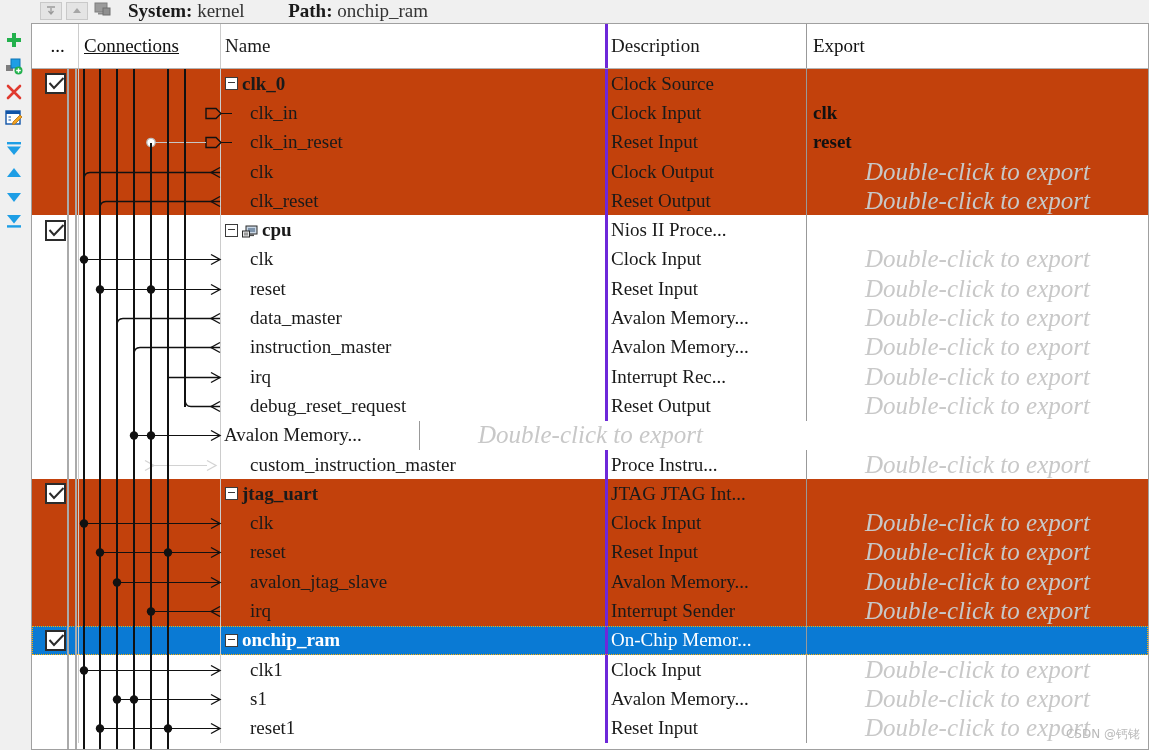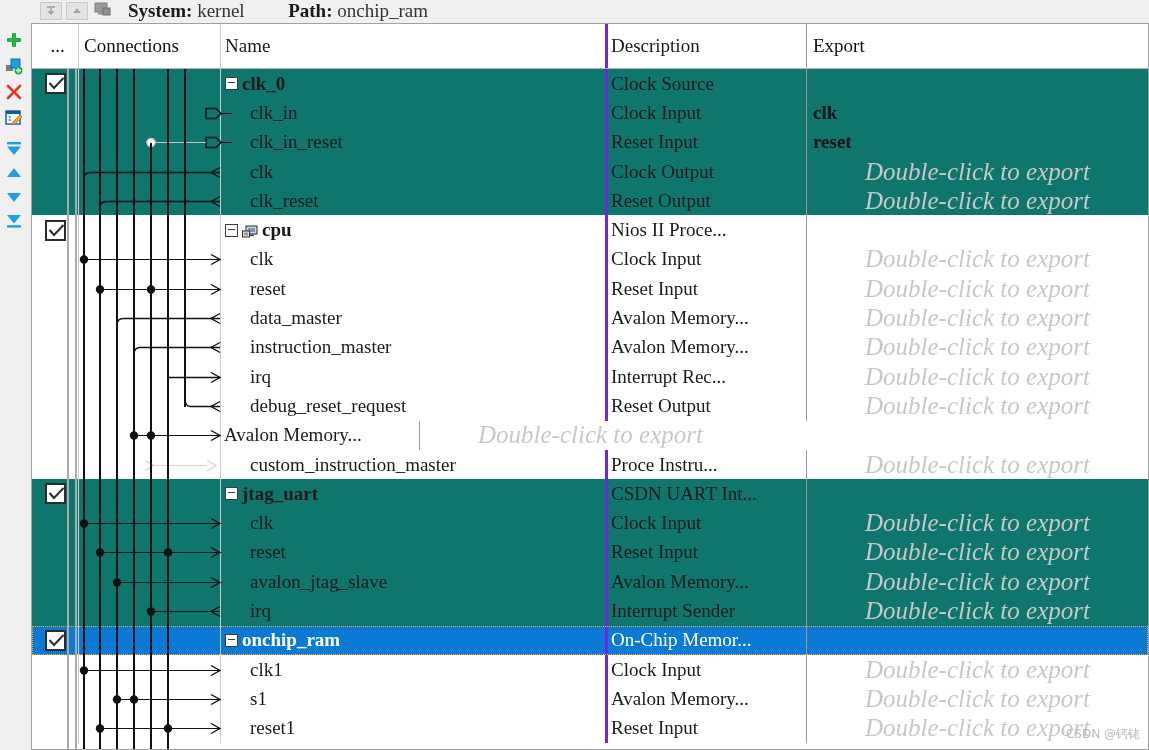--- a/index.html
+++ b/index.html
@@ -32,28 +32,28 @@
   .rail-sep{height:6px;}
 
   
   .panel{position:absolute;left:31px;top:23px;width:1118px;height:727px;
          background:#ffffff;border:1px solid #a0a0a0;box-sizing:border-box;overflow:hidden;}
 
   .thead{display:flex;height:45px;background:#ffffff;border-bottom:1px solid #b4b4b4;box-sizing:border-box;}
   .th{box-sizing:border-box;border-right:1px solid #cccccc;font-size:19px;color:#111;
       display:flex;align-items:center;padding-left:5px;height:100%;overflow:hidden;white-space:nowrap;}
   .th.c-use{width:47px;}
-  .th.c-conn{width:142px;}
+  .th.c-conn{width:142px;text-decoration:underline;}
   .th.c-name{width:387px;}
   .th.c-desc{width:199px;text-align:center;}
   .th.c-exp{width:341px;border-right:none;font-family:Liberation Serif, serif;}
 
   .tbody{position:relative;height:681px;}
   .row{display:flex;height:29.3px;box-sizing:border-box;position:relative;}
-  .row.alt{background:#0f766e;}
+  .row.alt{background:#c2410c;}
   .row.sel{background:#0a7ad4;}
   .row.sel .cell{color:#ffffff;}
   .row.sel .desc{color:#ffffff;}
 
   .cell{box-sizing:border-box;height:100%;display:flex;align-items:center;overflow:hidden;white-space:nowrap;}
   .c-use{width:47px;justify-content:center;border-right:1px solid #cccccc;}
   .c-conn{width:142px;border-right:1px solid #cccccc;position:relative;}
   .c-name{width:387px;border-right:3px solid #6d28d9;padding-left:4px;font-size:19px;color:#1a1a1a;}
   .c-desc{width:199px;border-right:1px solid #999999;padding-left:3px;font-size:19px;color:#1a1a1a;}
   .c-exp{width:341px;padding-left:6px;font-size:19px;}
@@ -351,21 +351,21 @@
               <svg width="17" height="15" viewBox="0 0 17 15">
                 <path d="M1.5 6 L6 11 L15.5 1" stroke="#2b2b2b" stroke-width="2" fill="none"></path>
               </svg>
             </div>
           </div>
           <div class="cell c-conn"></div>
           <div class="cell c-name">
             <span class="exp-box"></span>
             <span class="nm-top">jtag_uart</span>
           </div>
-          <div class="cell c-desc desc">CSDN UART Int...</div>
+          <div class="cell c-desc desc">JTAG JTAG Int...</div>
           <div class="cell c-exp"></div>
         </div>
         <div class="row alt">
           <div class="cell c-use"></div>
           <div class="cell c-conn"></div>
           <div class="cell c-name">
             <span class="nm-child">clk</span>
           </div>
           <div class="cell c-desc desc">Clock Input</div>
           <div class="cell c-exp">

